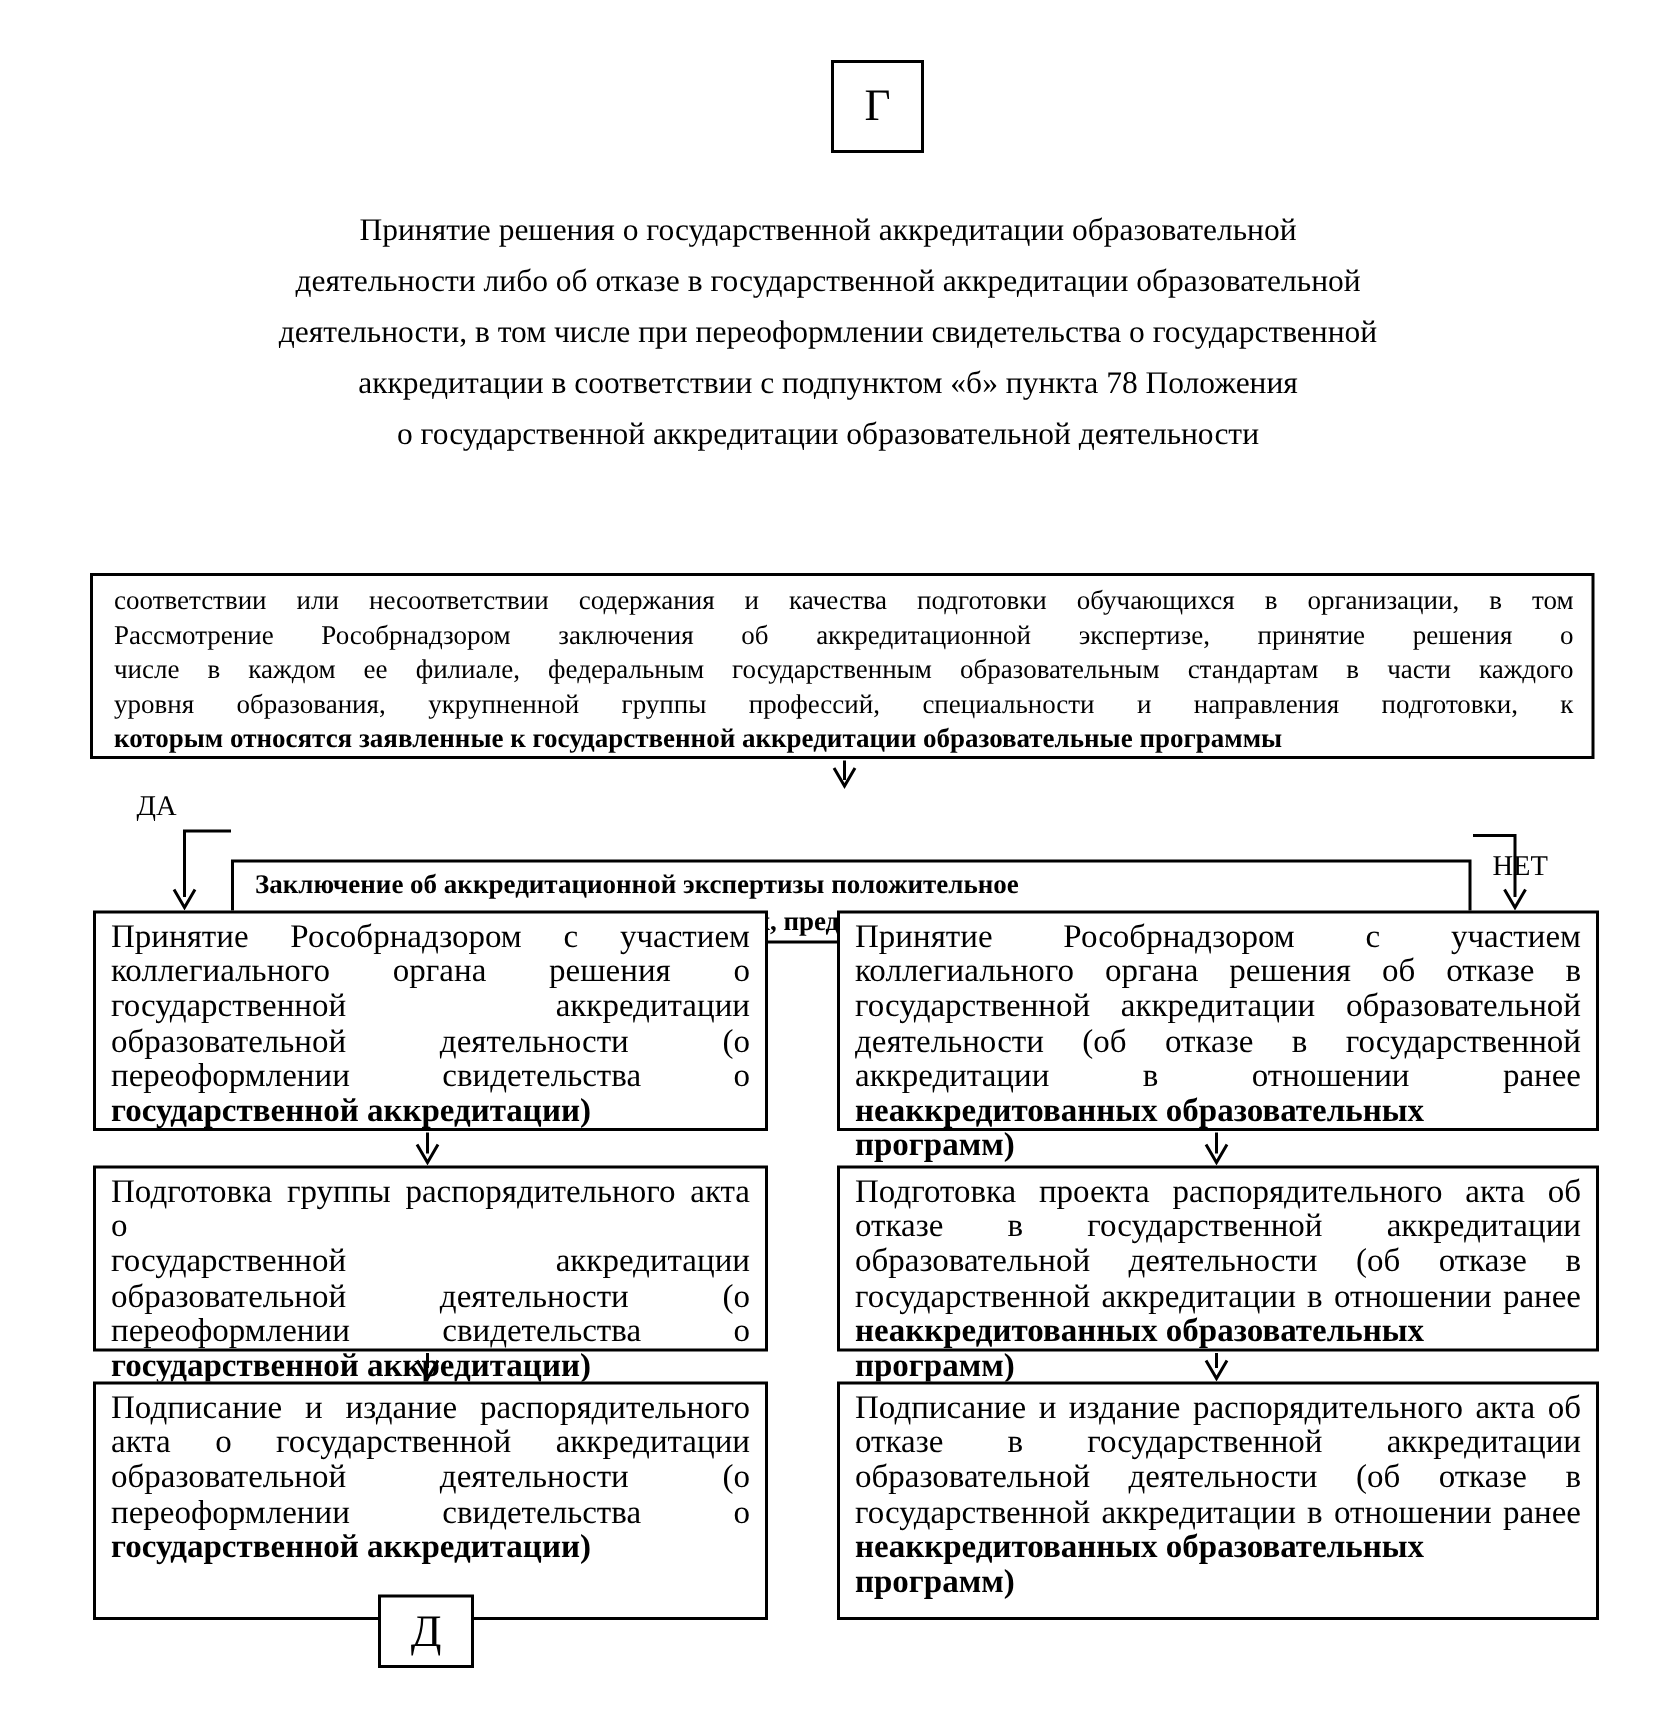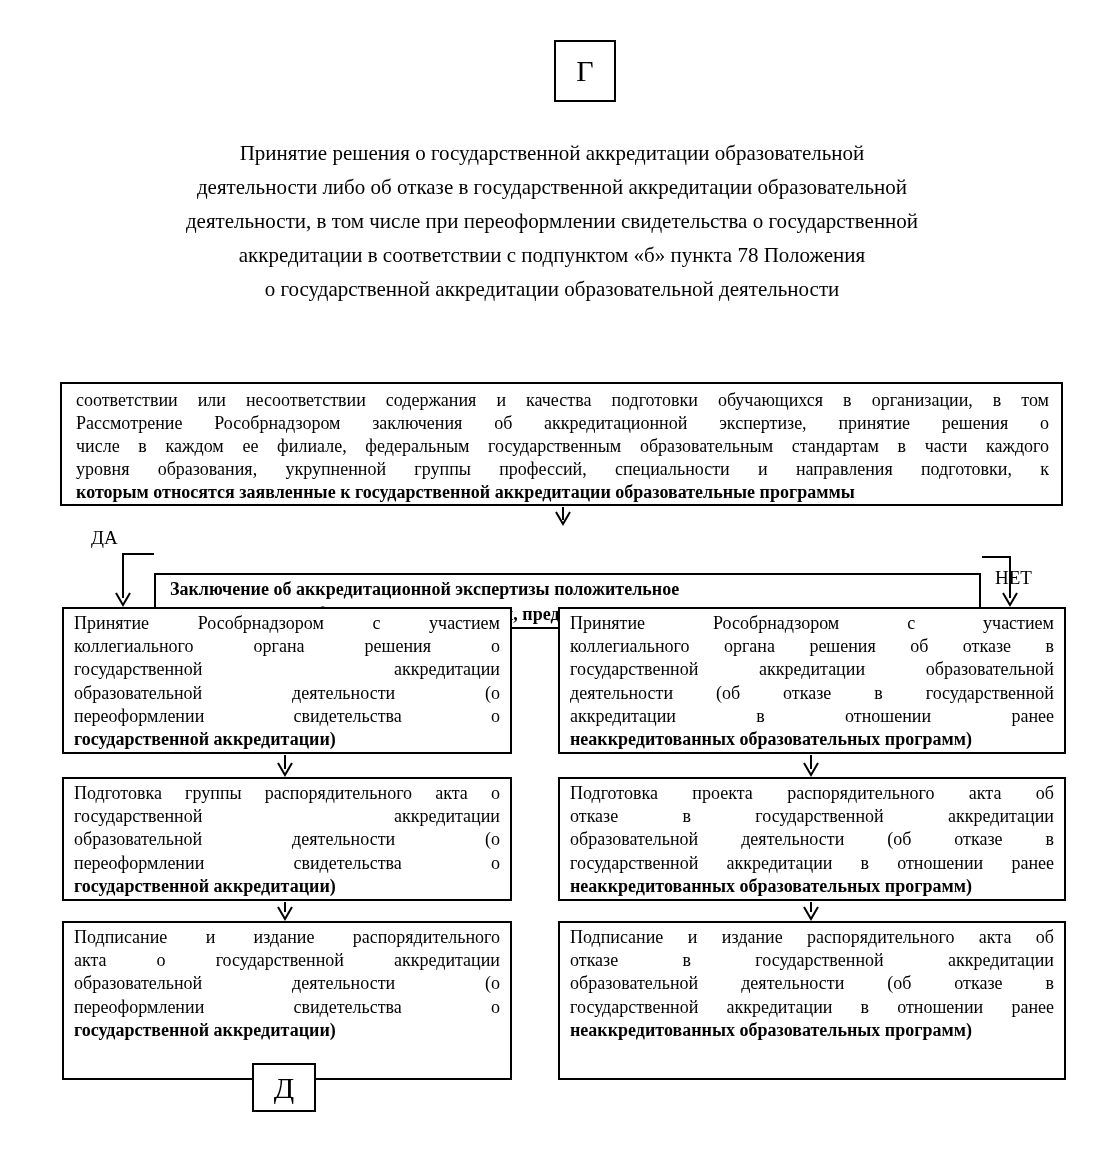--- a/index.html
+++ b/index.html
@@ -68,21 +68,21 @@
   }
   .branch-label {
     position: absolute;
     font-size: 19px;
   }
   .yes-pos { left: 91px; top: 527px; }
   .no-pos  { left: 995px; top: 529px; margin-top: 38px; }
 
   .col-box {
     padding: 3px 10px 0 10px;
-    font-size: 18px;
+    font-size: 22px;
     line-height: 23.2px;
   }
   .colL { left: 62px;  width: 450px; }
   .colR { left: 558px; width: 508px; }
   .row1 { top: 607px; height: 147px; }
   .row2 { top: 777px; height: 124px; }
   .row3 { top: 921px; height: 159px; }
 
   .jline { text-align: justify; text-align-last: justify; }
   .lline { text-align: left;    text-align-last: left; font-weight: bold; }

